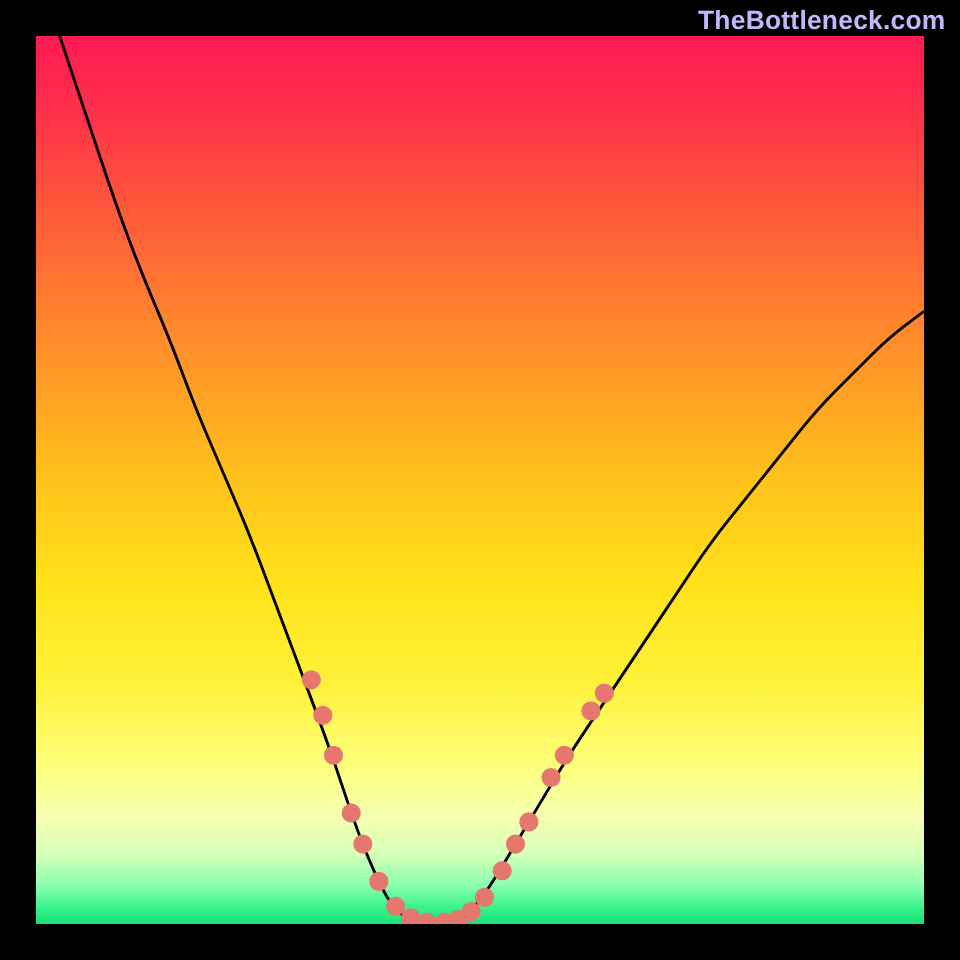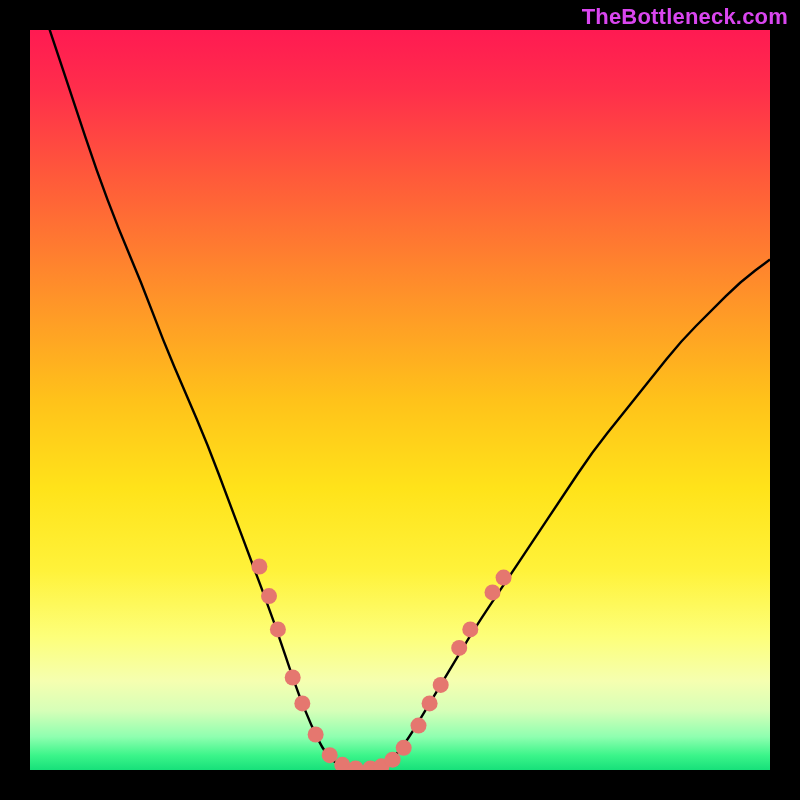--- a/index.html
+++ b/index.html
@@ -26,21 +26,21 @@
     height: 740px;
     
   }
   .watermark {
     position: absolute;
     top: 4px;
     right: 12px;
     font-family: Arial, Helvetica, sans-serif;
     font-size: 22px;
     font-weight: 600;
-    color: #d946ef;
+    color: #c4b5fd;
     letter-spacing: 0.2px;
     user-select: none;
   }
   svg {
     position: absolute;
     left: 0;
     top: 0;
   }
 </style>
 </head>

